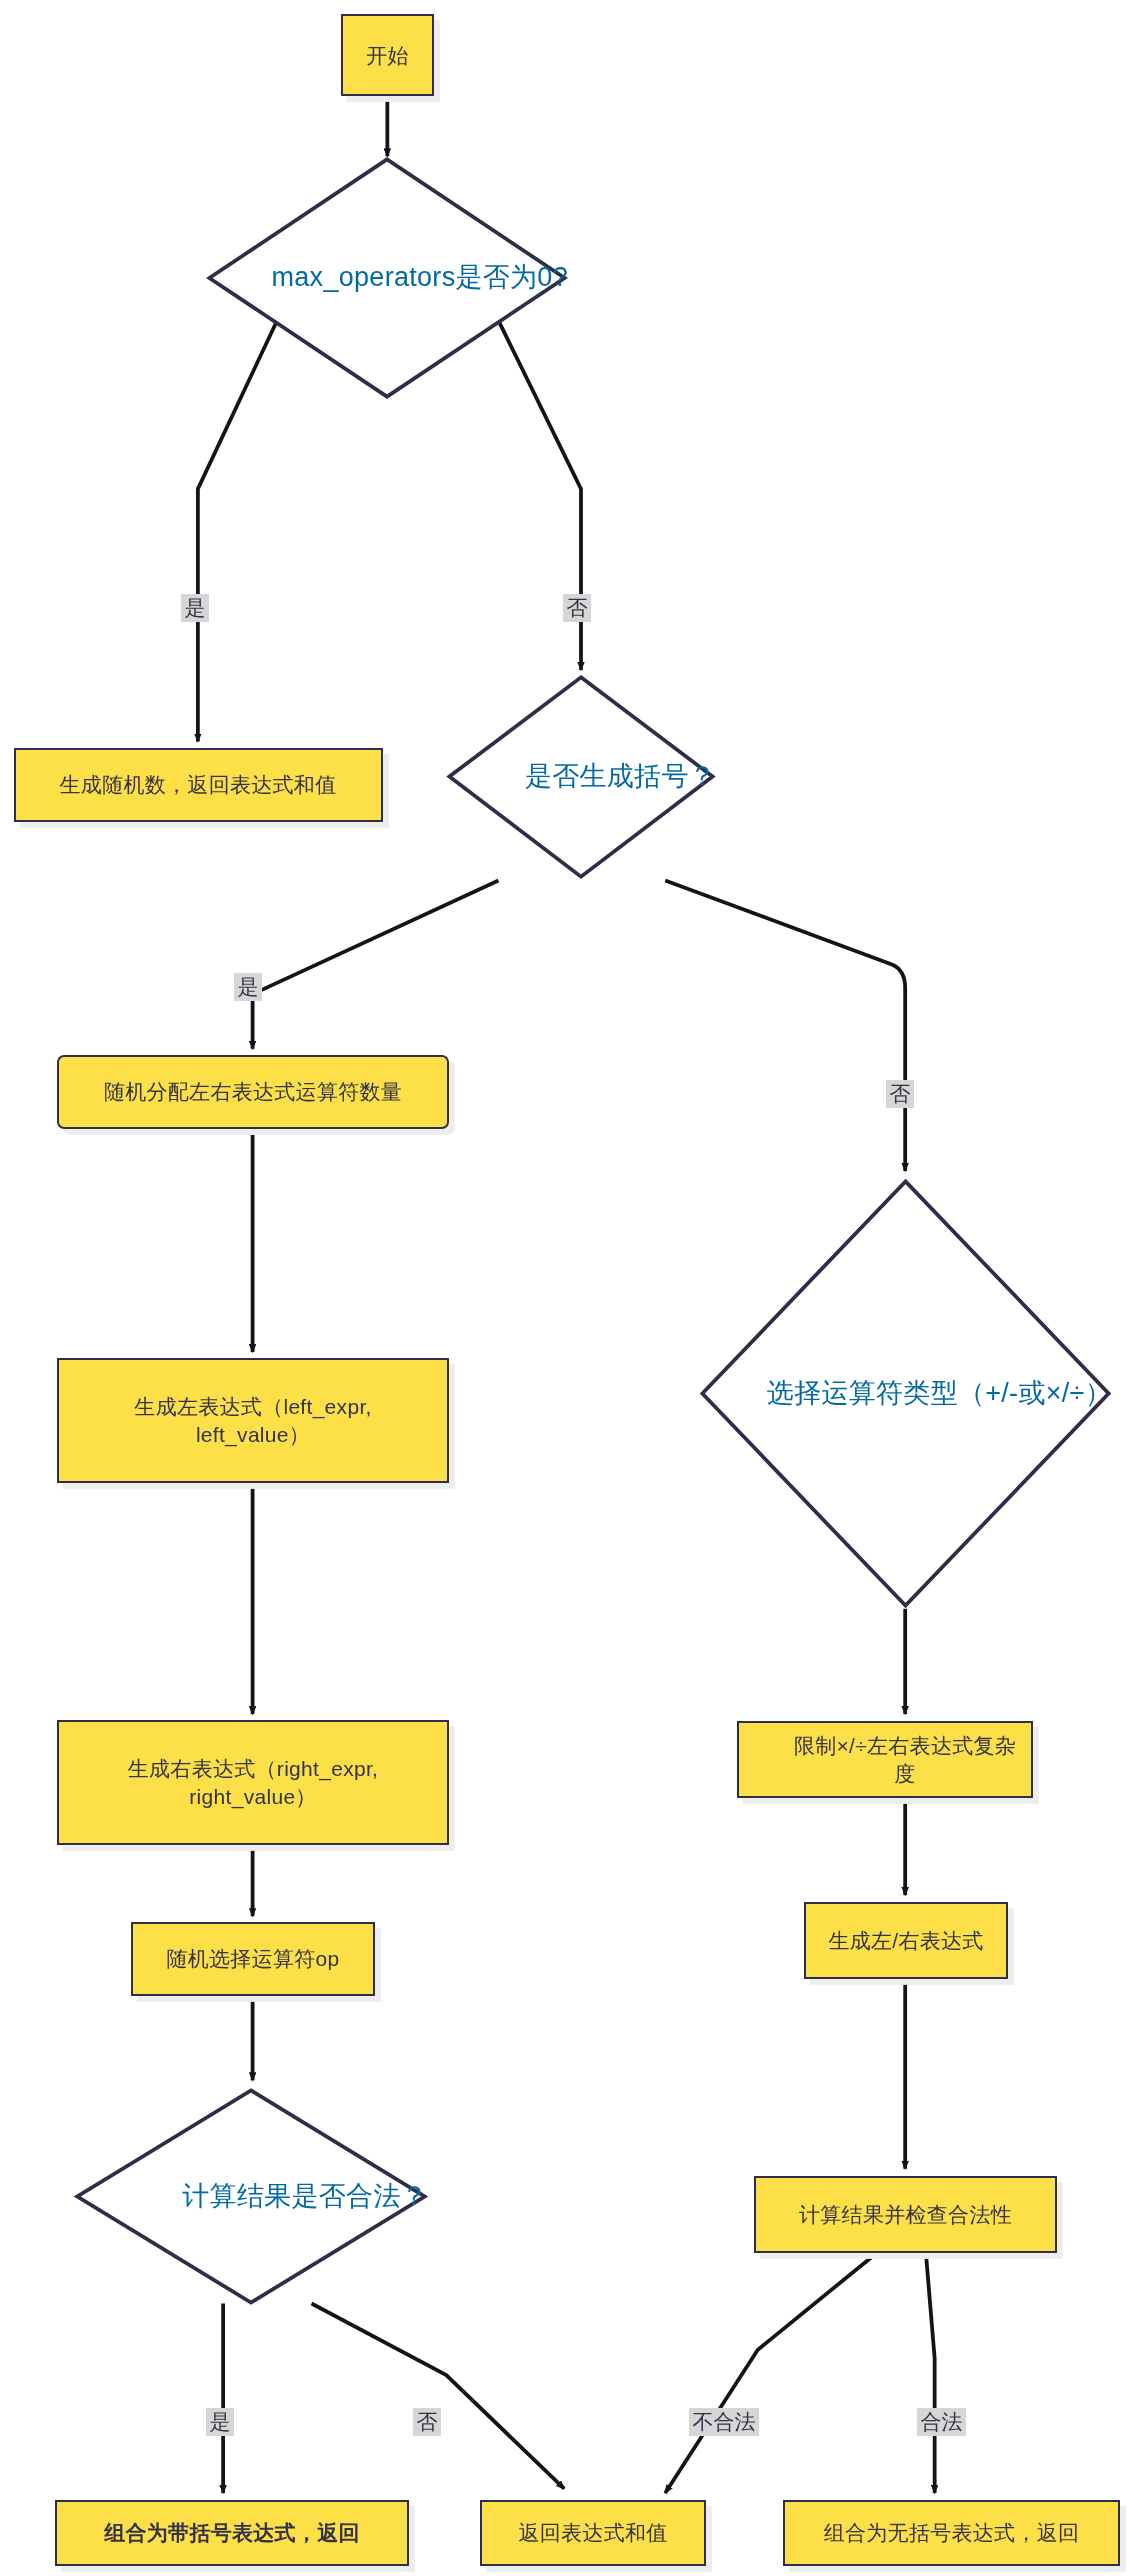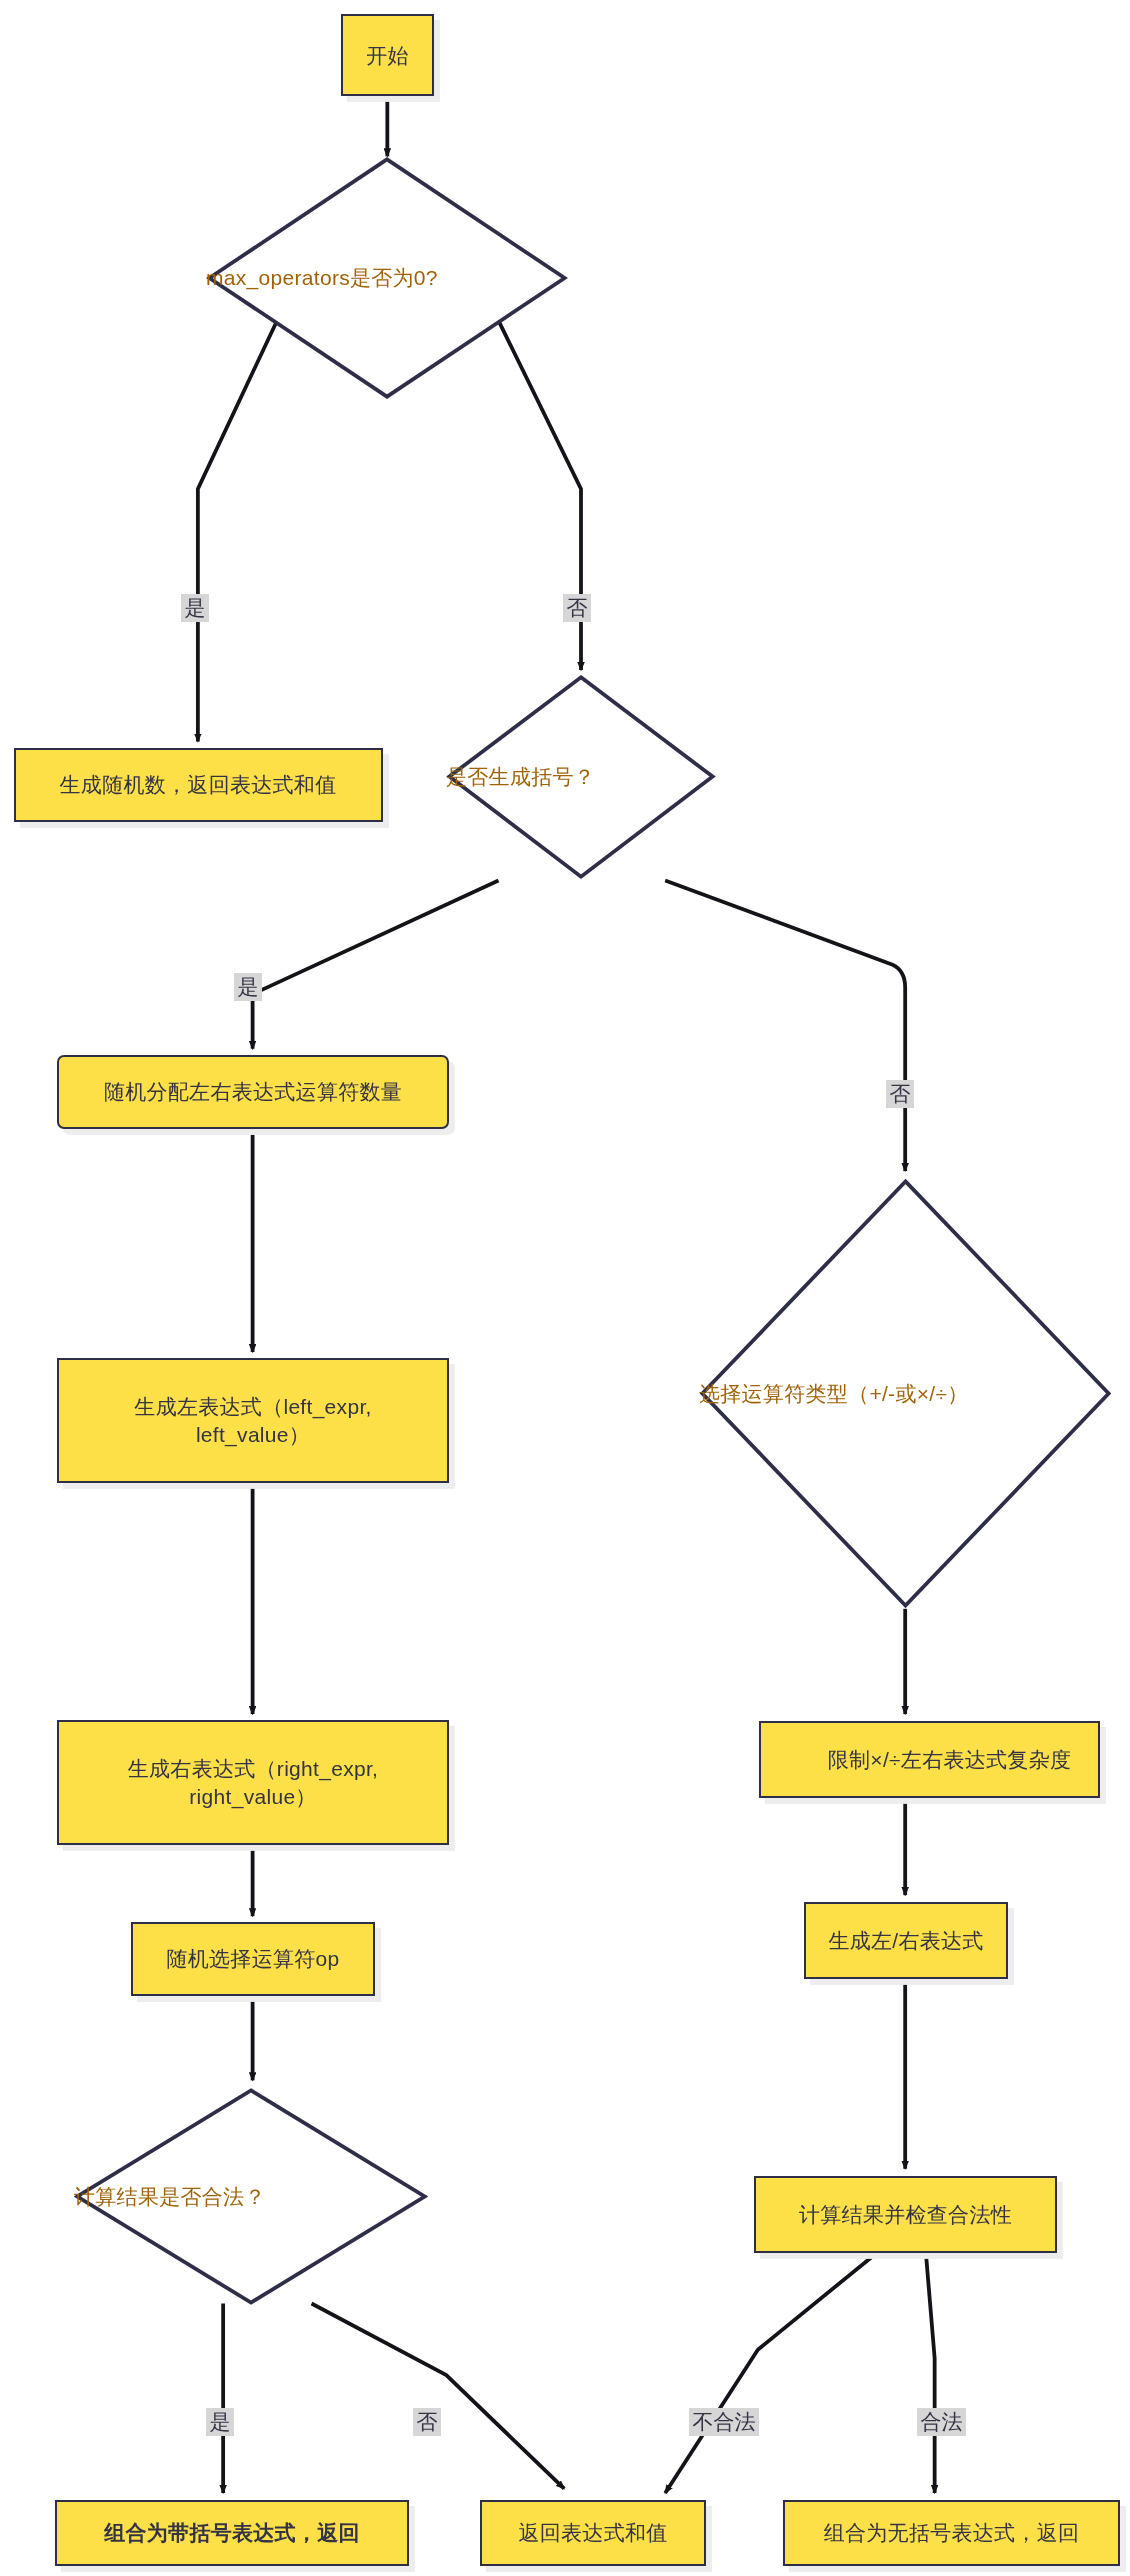--- a/index.html
+++ b/index.html
@@ -55,24 +55,24 @@
     position:absolute;
     left:0;top:0;
     width:100%;height:100%;
   }
   .diamond .dlabel{
     position:absolute;
     left:0;
     width:100%;
     top:50%;
     transform:translateY(-50%);
-    text-align:left;
-    font-size:21px;
+    text-align:right;
+    font-size:27px;
     line-height:1.3;
-    color:#a16207;
+    color:#0369a1;
     letter-spacing:0.3px;
     pointer-events:none;
   }
   
   .elabel{
     position:absolute;
     background:#d6d6d6;
     color:#333345;
     font-size:21px;
     line-height:1.15;
@@ -175,21 +175,21 @@
     <span class="dlabel">计算结果是否合法？</span>
   </div>
 
   <div class="diamond" style="left:699px;top:1178px;width:413px;height:431px;">
     <svg class="dshape" viewBox="0 0 490 512" preserveAspectRatio="none">
       <polygon points="245,4 486,256 245,508 4,256" fill="#ffffff" stroke="#2e2e48" stroke-width="4.5"></polygon>
     </svg>
     <span class="dlabel">选择运算符类型（+/-或×/÷）</span>
   </div>
 
-  <div class="node rect" style="left:759px;top:1721px;width:341px;height:77px;padding-left:40px;">
+  <div class="node rect" style="left:737px;top:1721px;width:296px;height:77px;padding-left:40px;">
     <span class="txt">限制×/÷左右表达式复杂度</span>
   </div>
 
   <div class="node rect" style="left:804px;top:1902px;width:204px;height:77px;">
     <span class="txt">生成左/右表达式</span>
   </div>
 
   <div class="node rect" style="left:754px;top:2176px;width:303px;height:77px;">
     <span class="txt">计算结果并检查合法性</span>
   </div>

